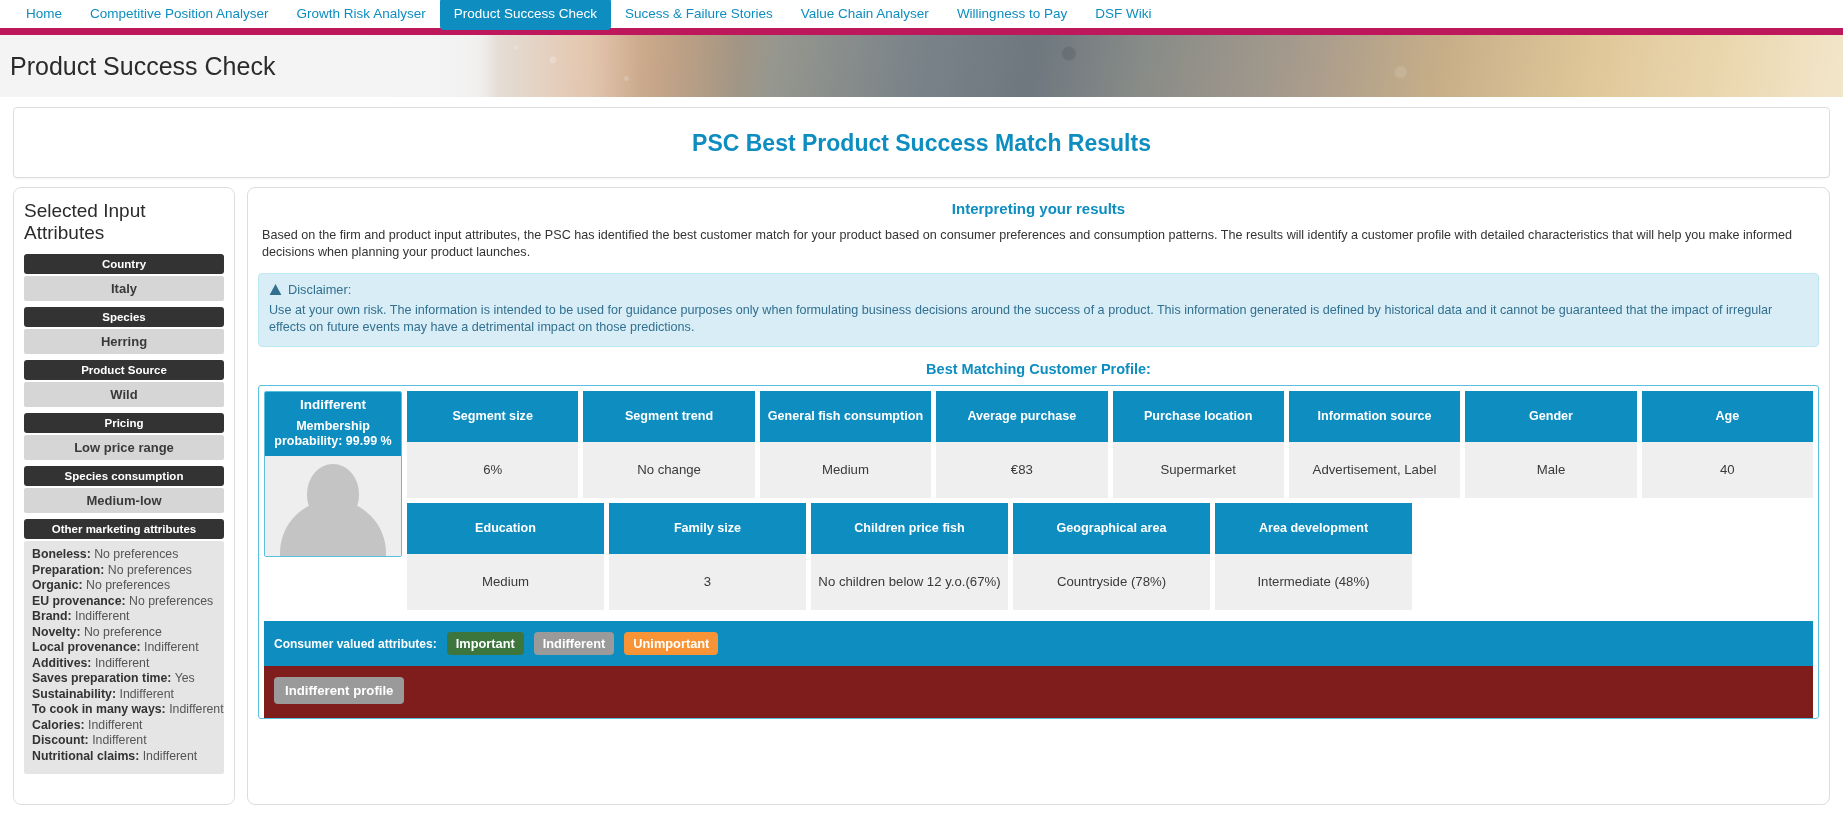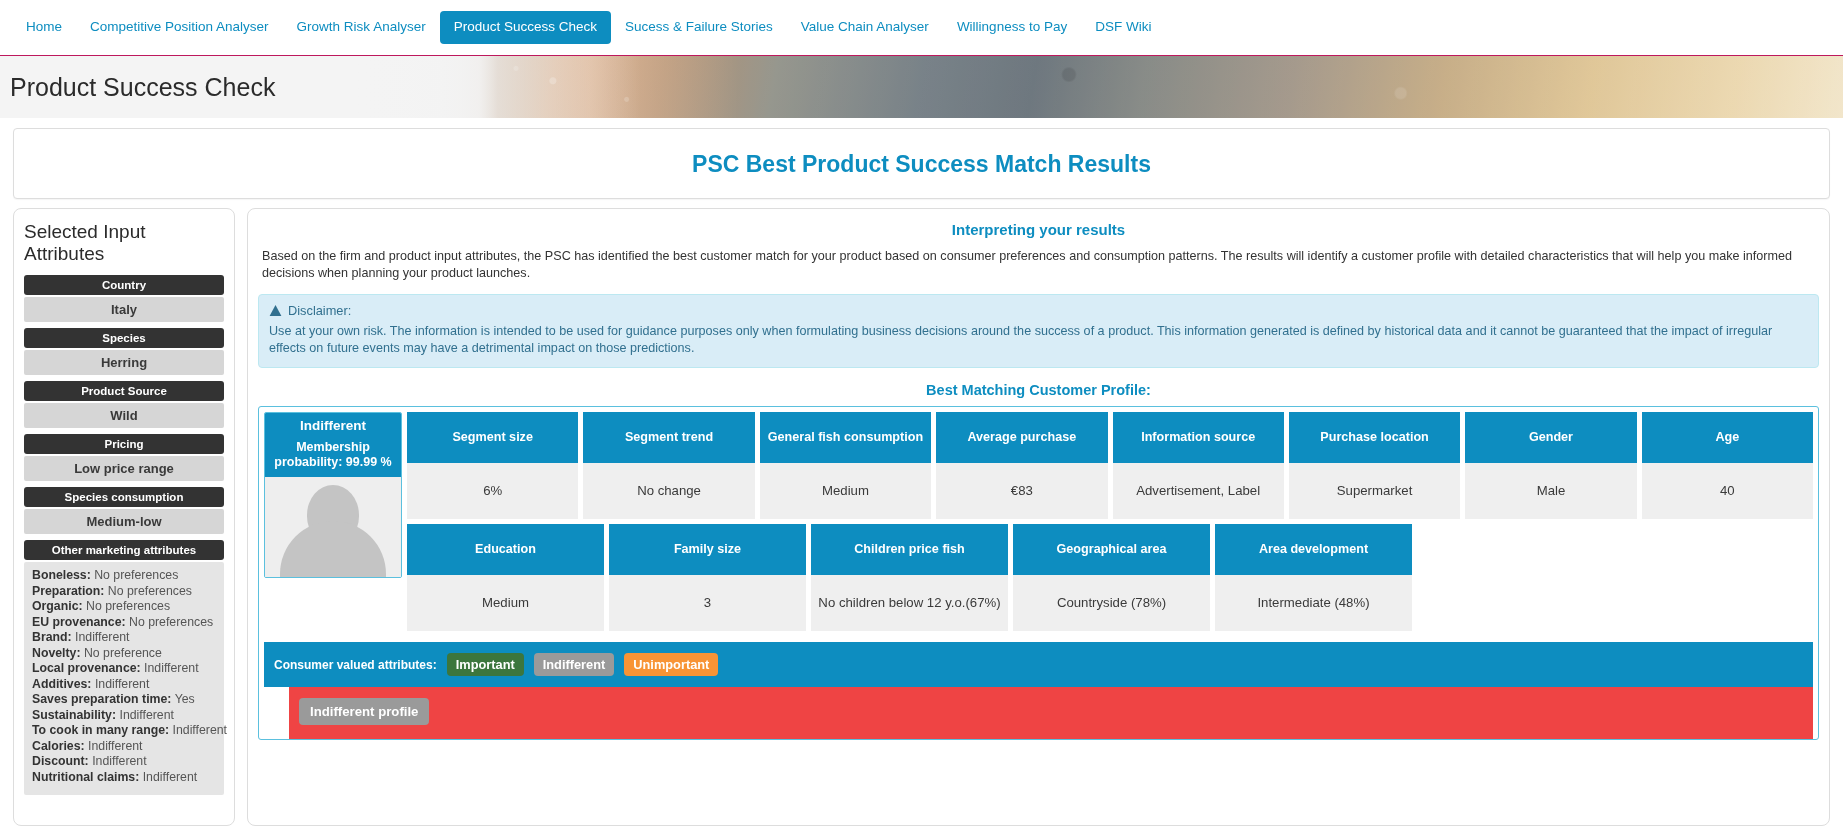--- a/index.html
+++ b/index.html
@@ -6,23 +6,23 @@
   html, body {
     margin: 0; padding: 0;
     width: 1843px; height: 836px;
     background: #ffffff;
     font-family: "Liberation Sans", sans-serif;
     overflow: hidden;
   }
 
   
   .navbar {
-    height: 56px;
+    height: 35px;
     background: #ffffff;
-    border-bottom: 1px solid #be185d;
+    border-bottom: 7px solid #be185d;
     display: flex;
     align-items: center;
     padding-left: 12px;
     gap: 0px;
   }
   .nav-item {
     font-size: 13.5px;
     color: #0d8dc0;
     padding: 9px 14px;
     border-radius: 4px;
@@ -312,23 +312,22 @@
     font-weight: bold;
     color: #ffffff;
     padding: 4px 9px;
     border-radius: 4px;
   }
   .badge.important { background: #3c763d; }
   .badge.indifferent { background: #9a9a9a; }
   .badge.unimportant { background: #f89435; }
 
   .profile-btn-row {
-    background: #ef4444;
+    background: #7f1d1d;
     padding: 11px 10px 14px 10px;
-    margin-left: 25px;
   }
   .profile-btn {
     display: inline-block;
     background: #9a9a9a;
     color: #ffffff;
     font-size: 13.2px;
     font-weight: bold;
     padding: 6px 11px;
     border-radius: 4px;
     border: none;
@@ -387,21 +386,21 @@
       <div class="other-line"><b>Boneless:</b> <span>No preferences</span></div>
       <div class="other-line"><b>Preparation:</b> <span>No preferences</span></div>
       <div class="other-line"><b>Organic:</b> <span>No preferences</span></div>
       <div class="other-line"><b>EU provenance:</b> <span>No preferences</span></div>
       <div class="other-line"><b>Brand:</b> <span>Indifferent</span></div>
       <div class="other-line"><b>Novelty:</b> <span>No preference</span></div>
       <div class="other-line"><b>Local provenance:</b> <span>Indifferent</span></div>
       <div class="other-line"><b>Additives:</b> <span>Indifferent</span></div>
       <div class="other-line"><b>Saves preparation time:</b> <span>Yes</span></div>
       <div class="other-line"><b>Sustainability:</b> <span>Indifferent</span></div>
-      <div class="other-line"><b>To cook in many range:</b> <span>Indifferent</span></div>
+      <div class="other-line"><b>To cook in many ways:</b> <span>Indifferent</span></div>
       <div class="other-line"><b>Calories:</b> <span>Indifferent</span></div>
       <div class="other-line"><b>Discount:</b> <span>Indifferent</span></div>
       <div class="other-line"><b>Nutritional claims:</b> <span>Indifferent</span></div>
     </div>
   </div>
 
   <div class="main-col">
     <div class="interp-title">Interpreting your results</div>
     <div class="interp-text">Based on the firm and product input attributes, the PSC has identified the best customer match for your product based on consumer preferences and consumption patterns. The results will identify a customer profile with detailed characteristics that will help you make informed decisions when planning your product launches.</div>
 
@@ -445,26 +444,26 @@
             </div>
             <div class="cell">
               <div class="cell-head">General fish consumption</div>
               <div class="cell-val">Medium</div>
             </div>
             <div class="cell">
               <div class="cell-head">Average purchase</div>
               <div class="cell-val">€83</div>
             </div>
             <div class="cell">
+              <div class="cell-head">Purchase location</div>
+              <div class="cell-val">Supermarket</div>
+            </div>
+            <div class="cell">
               <div class="cell-head">Information source</div>
               <div class="cell-val">Advertisement, Label</div>
-            </div>
-            <div class="cell">
-              <div class="cell-head">Purchase location</div>
-              <div class="cell-val">Supermarket</div>
             </div>
             <div class="cell">
               <div class="cell-head">Gender</div>
               <div class="cell-val">Male</div>
             </div>
             <div class="cell">
               <div class="cell-head">Age</div>
               <div class="cell-val">40</div>
             </div>
           </div>

